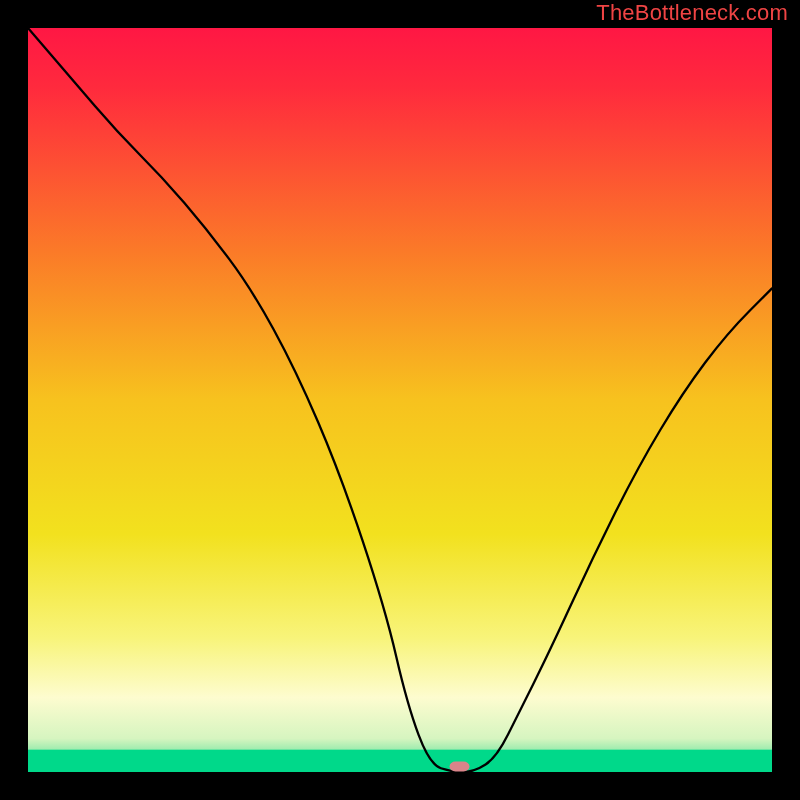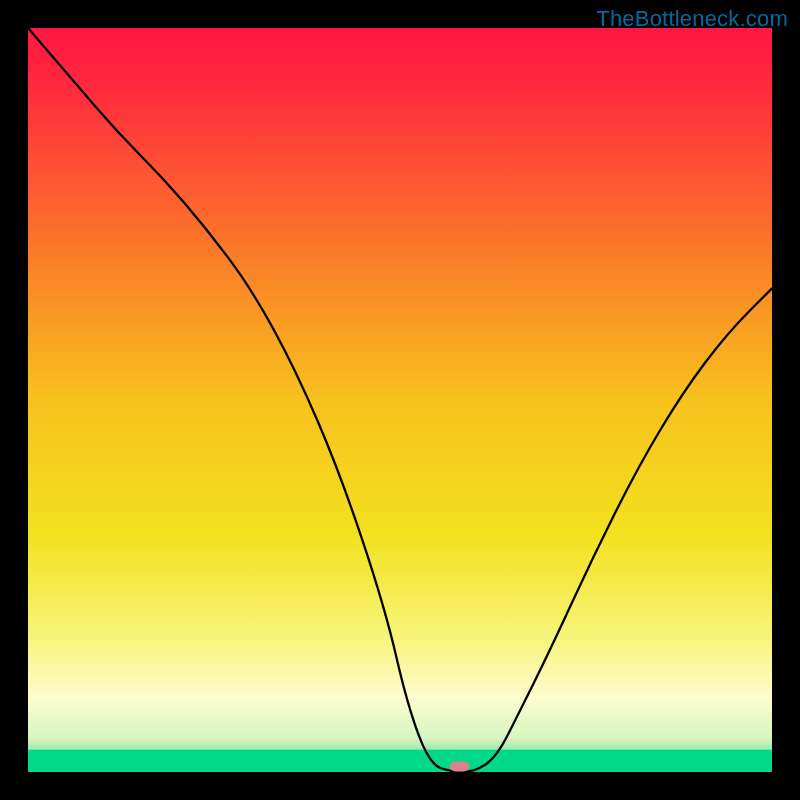--- a/index.html
+++ b/index.html
@@ -12,23 +12,23 @@
     font-family: Arial, Helvetica, sans-serif;
   }
   .frame {
     position: relative;
     width: 800px;
     height: 800px;
     background: #000;
   }
   .watermark {
     position: absolute;
-    top: 6px;
+    top: 0;
     right: 12px;
-    color: #0369a1;
+    color: #ef4444;
     font-size: 22px;
     font-weight: 500;
     letter-spacing: 0.2px;
     z-index: 10;
   }
   .plot-area {
     position: absolute;
     left: 28px;
     top: 28px;
     width: 744px;

